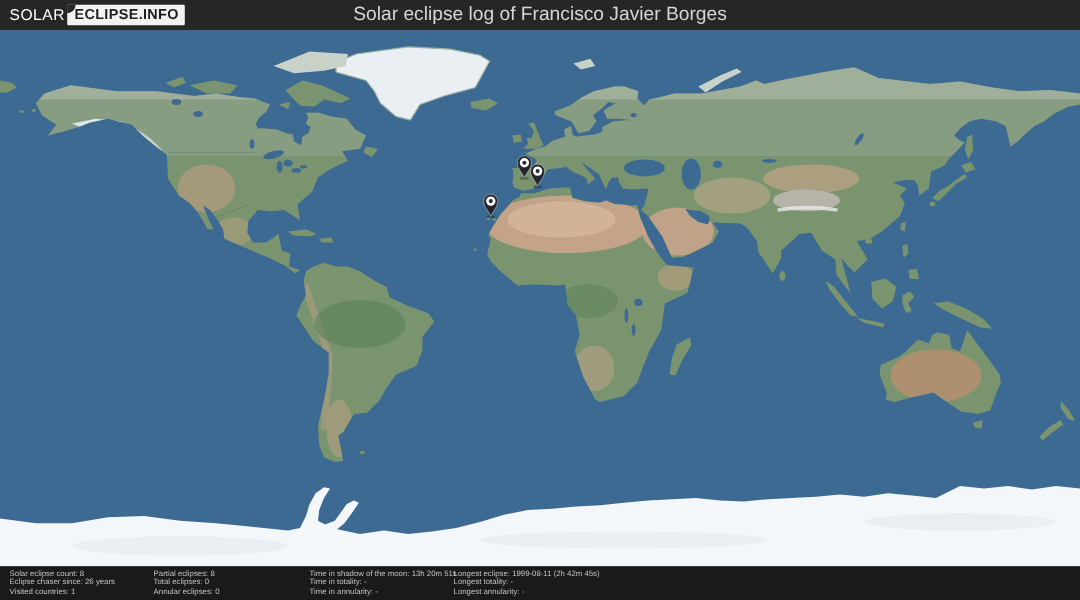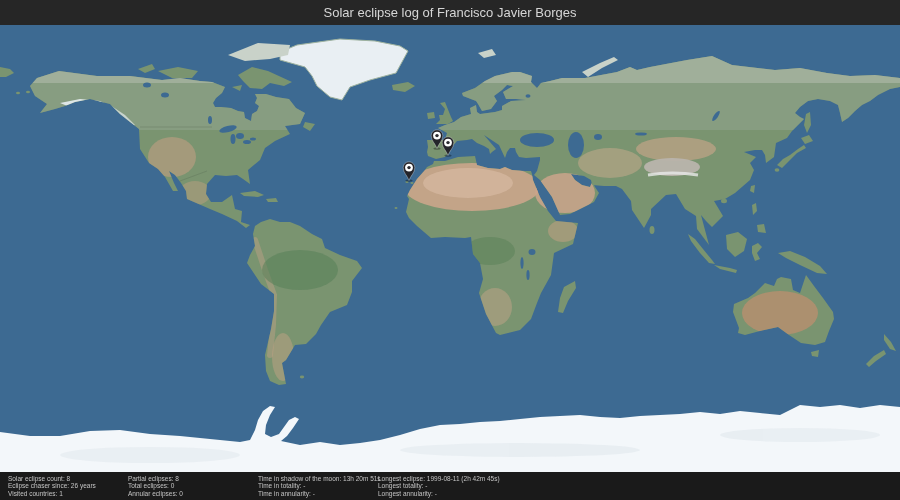--- a/index.html
+++ b/index.html
@@ -12,39 +12,43 @@
 
   
   .topbar{position:absolute;top:0;left:0;width:900px;height:25px;background:var(--bar);z-index:30;}
   .logo{position:absolute;left:8px;top:0;height:25px;display:flex;align-items:center;cursor:pointer;}
   .logo-solar{color:#ffffff;font-size:13px;letter-spacing:.4px;font-weight:400;}
   .logo-box{position:relative;margin-left:2px;background:#f2f2f2;color:#1d1d1d;font-size:12px;
             font-weight:700;letter-spacing:.3px;padding:1px 5px 2px 6px;border-radius:1px;overflow:hidden;}
   .logo-notch{position:absolute;left:-7px;top:-7px;width:14px;height:14px;border-radius:50%;
               background:var(--bar);}
   .title{position:absolute;left:0;right:0;top:0;height:16px;line-height:25px;text-align:center;
-         color:#d6d6d6;font-size:13px;}
+         color:#d6d6d6;font-size:16px;}
 
   
   .map{position:absolute;top:25px;left:0;width:900px;height:447px;background:var(--ocean);overflow:hidden;}
   .map svg.world{position:absolute;left:0;top:0;}
   .marker{position:absolute;width:16px;height:22px;cursor:pointer;z-index:20;}
 
   
   .footer{position:absolute;left:0;top:472px;width:900px;height:28px;background:var(--footer);z-index:30;}
   .stats-col{position:absolute;top:3px;}
   .stats-col span{display:block;color:#c4c4c4;font-size:6.5px;line-height:7.4px;white-space:nowrap;}
   .col-0{left:8px;} .col-1{left:128px;} .col-2{left:258px;} .col-3{left:378px;}
 </style>
 </head>
 <body>
 
 <div class="app">
 
   <header class="topbar">
+    <div class="logo">
+      <span class="logo-solar">SOLAR</span>
+      <span class="logo-box"><span class="logo-notch"></span><span>ECLIPSE.INFO</span></span>
+    </div>
     <div class="title">Solar eclipse log of Francisco Javier Borges</div>
   </header>
 
   <div class="map">
     <svg class="world" width="900" height="447" viewBox="0 0 900 447">
       <defs>
 
         <path id="na" d="M30,61 L37,53 L59,46 L97,51 L130,51 L162,55 L180,53 L200,56 L212,57 L225,62
           L222,68 L216,73 L213,78 L215,82 L221,82 L231,83 L238,86 L244,87 L245,93 L251,96 L252,89 L257,86 L259,81 L255,78 L257,73 L255,69
           L266,69 L276,72 L289,74 L296,83 L305,88 L300,99 L285,101 L290,109 L275,116 L265,123 L260,135 L248,145 L250,159 L243,154 L237,150

